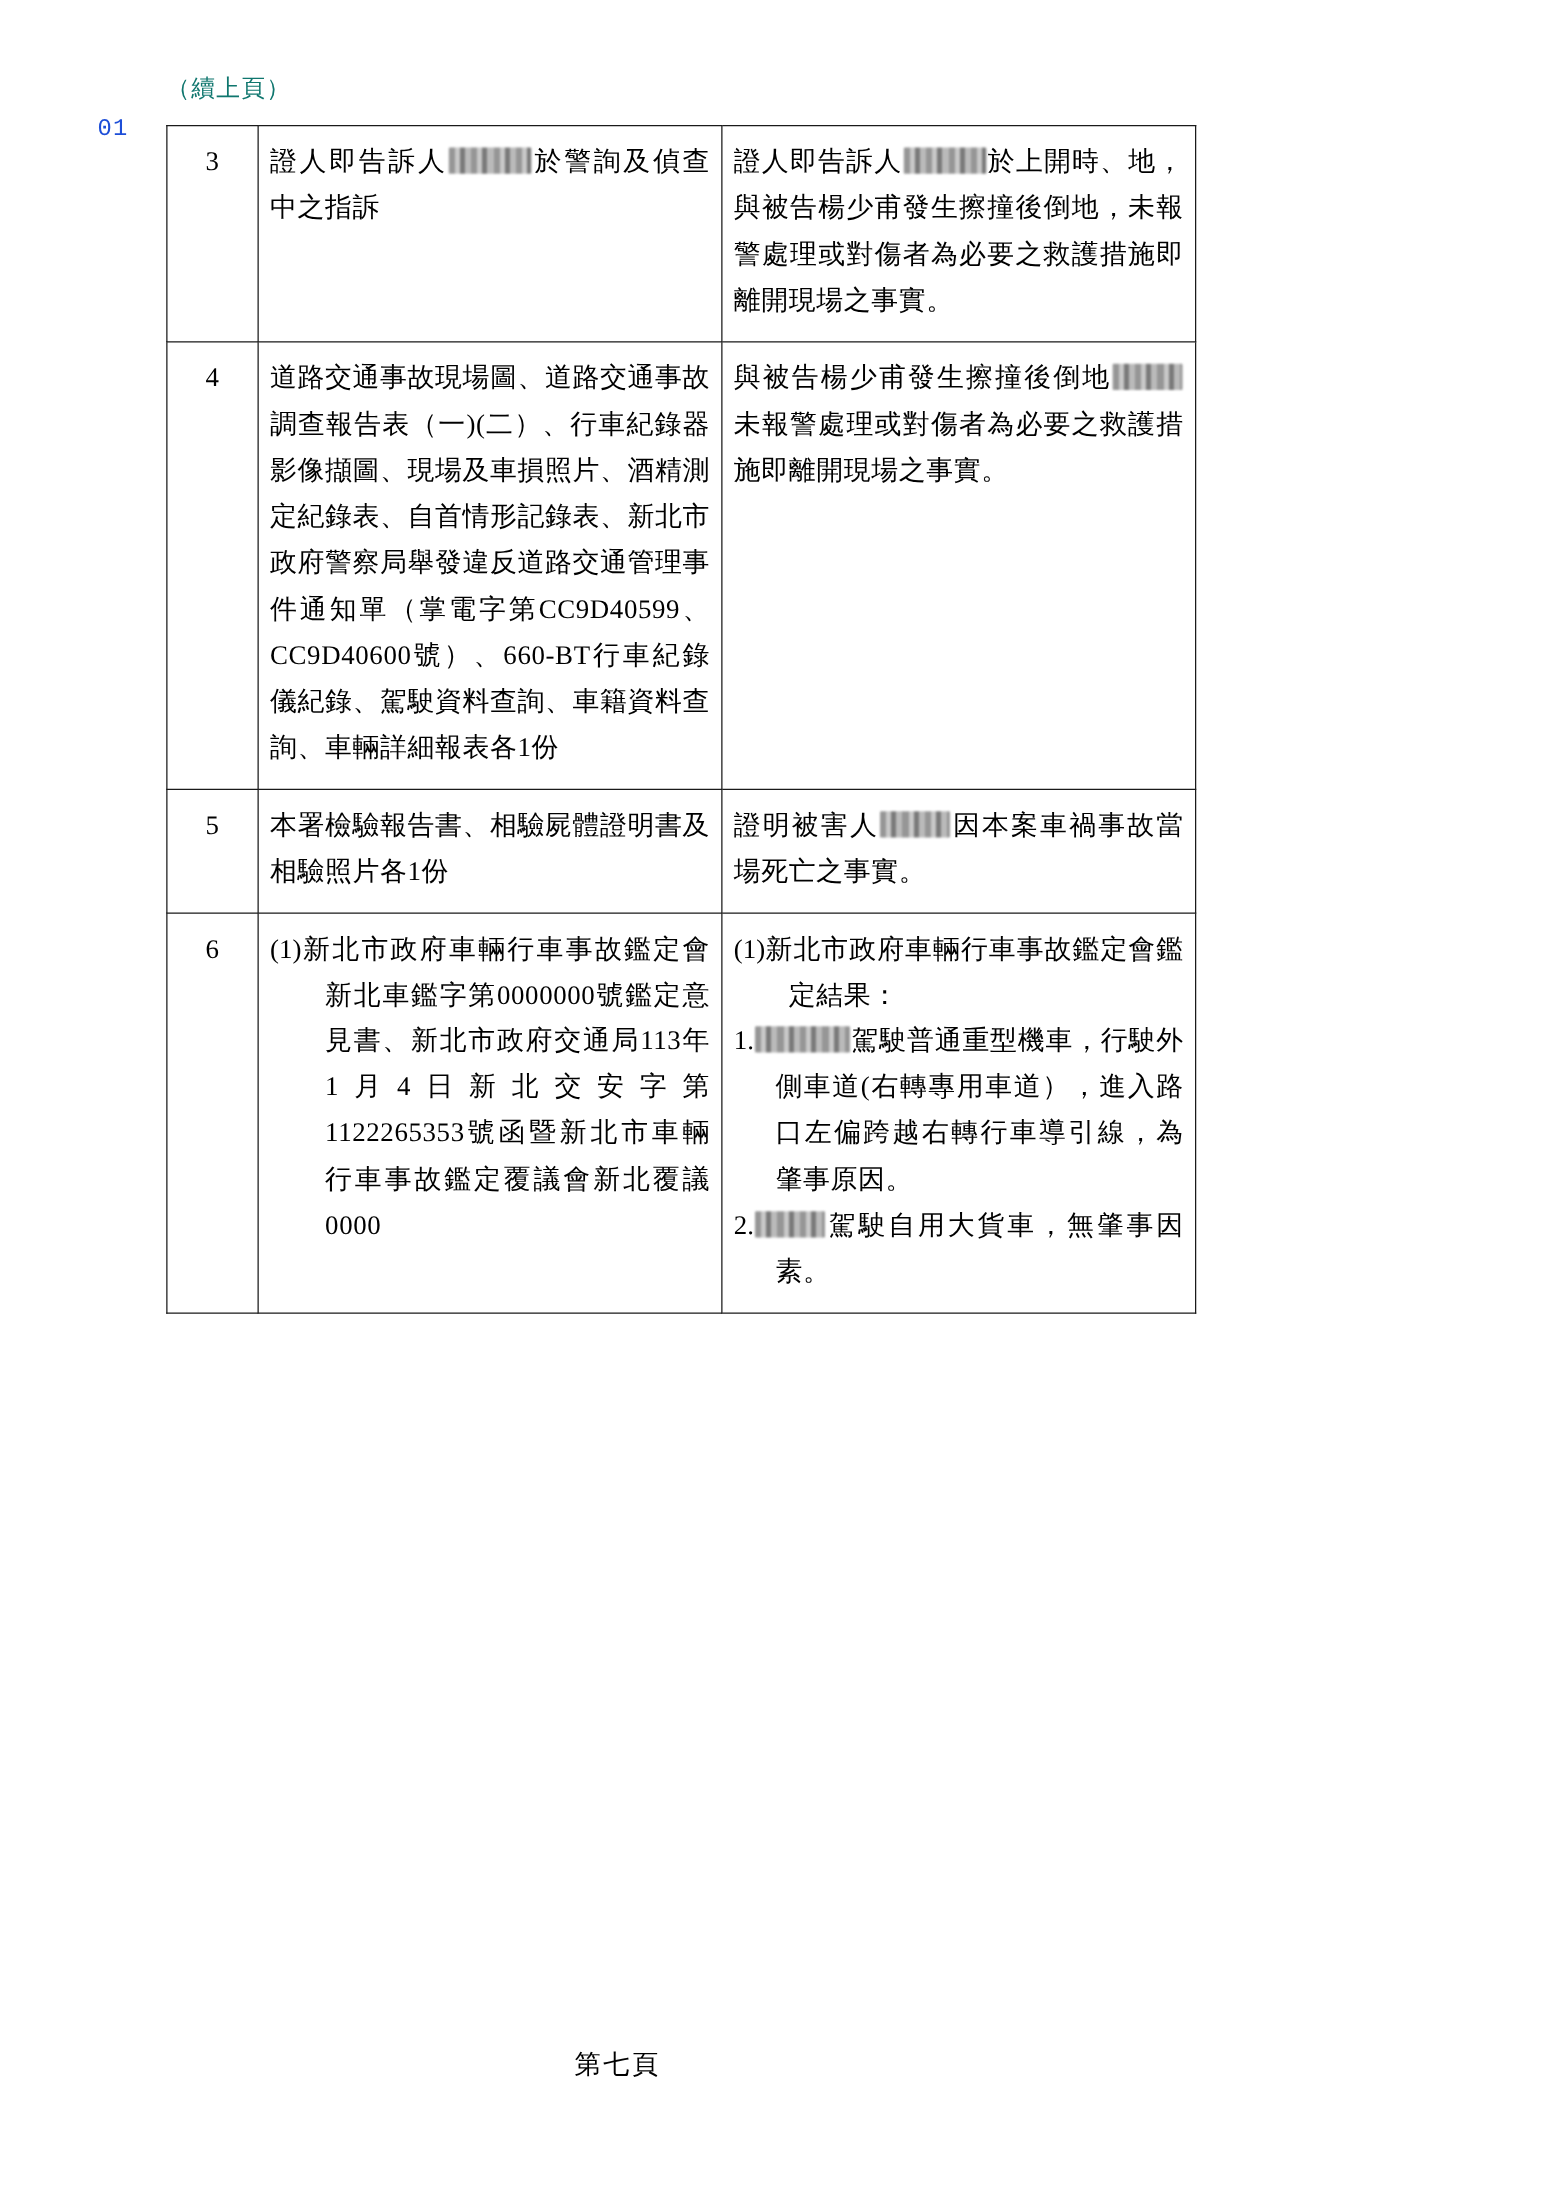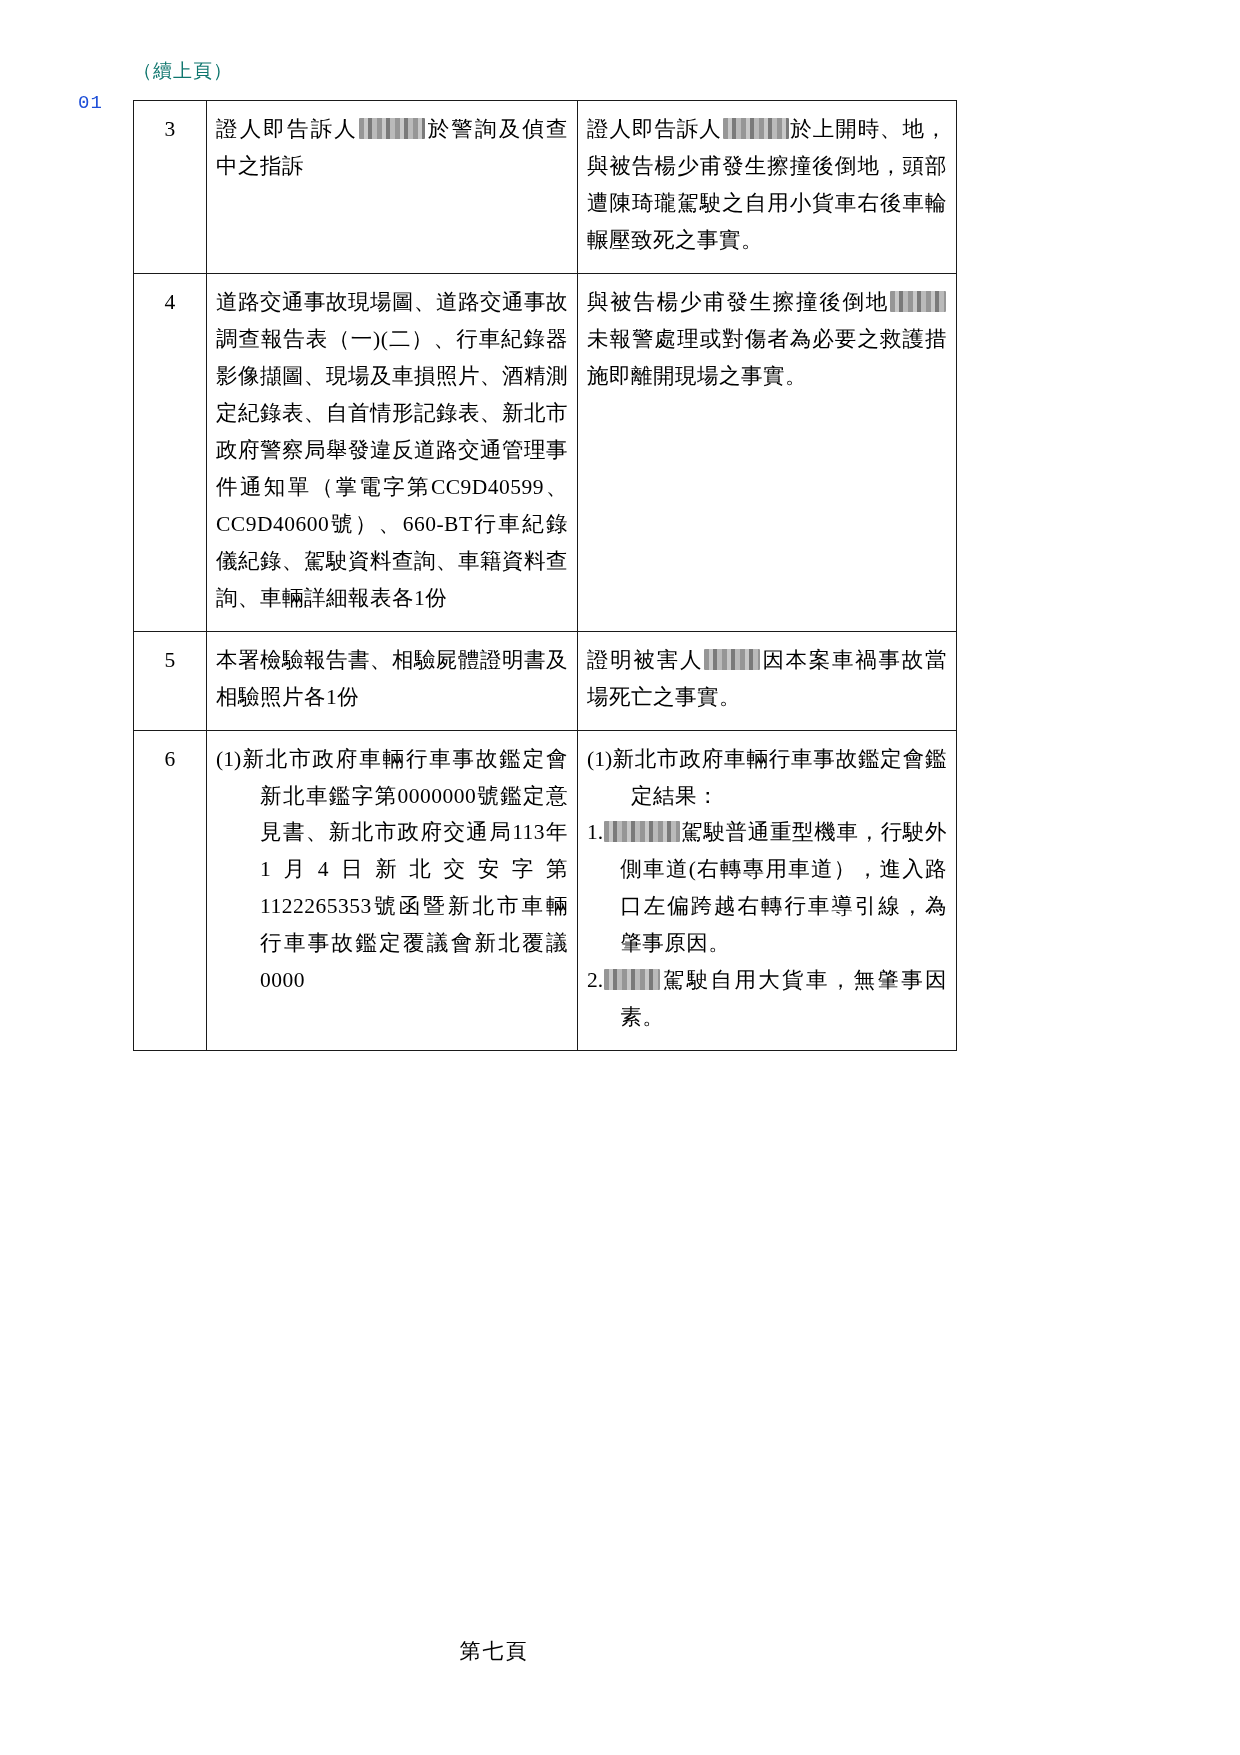--- a/index.html
+++ b/index.html
@@ -119,21 +119,21 @@
 
   <div class="corner-mark">01</div>
   <div class="cont-label">（續上頁）</div>
 
   <table class="doc-table">
     <tbody>
 
       <tr>
         <td class="col-no">3</td>
         <td class="col-evidence just"><span>證人即告訴人</span><span class="redact w3"></span><span>於警詢及偵查中之指訴</span></td>
-        <td class="col-fact just"><span>證人即告訴人</span><span class="redact w3"></span><span>於上開時、地，與被告楊少甫發生擦撞後倒地，頭部遭陳琦瓏駕駛之自用小貨車右後車輪輾壓致死之事實。</span></td>
+        <td class="col-fact just"><span>證人即告訴人</span><span class="redact w3"></span><span>於上開時、地，與被告楊少甫發生擦撞後倒地，未報警處理或對傷者為必要之救護措施即離開現場之事實。</span></td>
       </tr>
 
       <tr>
         <td class="col-no">4</td>
         <td class="col-evidence just">道路交通事故現場圖、道路交通事故調查報告表（一)(二）、行車紀錄器影像擷圖、現場及車損照片、酒精測定紀錄表、自首情形記錄表、新北市政府警察局舉發違反道路交通管理事件通知單（掌電字第CC9D40599、CC9D40600號）、660-BT行車紀錄儀紀錄、駕駛資料查詢、車籍資料查詢、車輛詳細報表各1份</td>
         <td class="col-fact just"><span>與被告楊少甫發生擦撞後倒地</span><span class="redact w25"></span><span>未報警處理或對傷者為必要之救護措施即離開現場之事實。</span></td>
       </tr>
 
       <tr>
         <td class="col-no">5</td>

